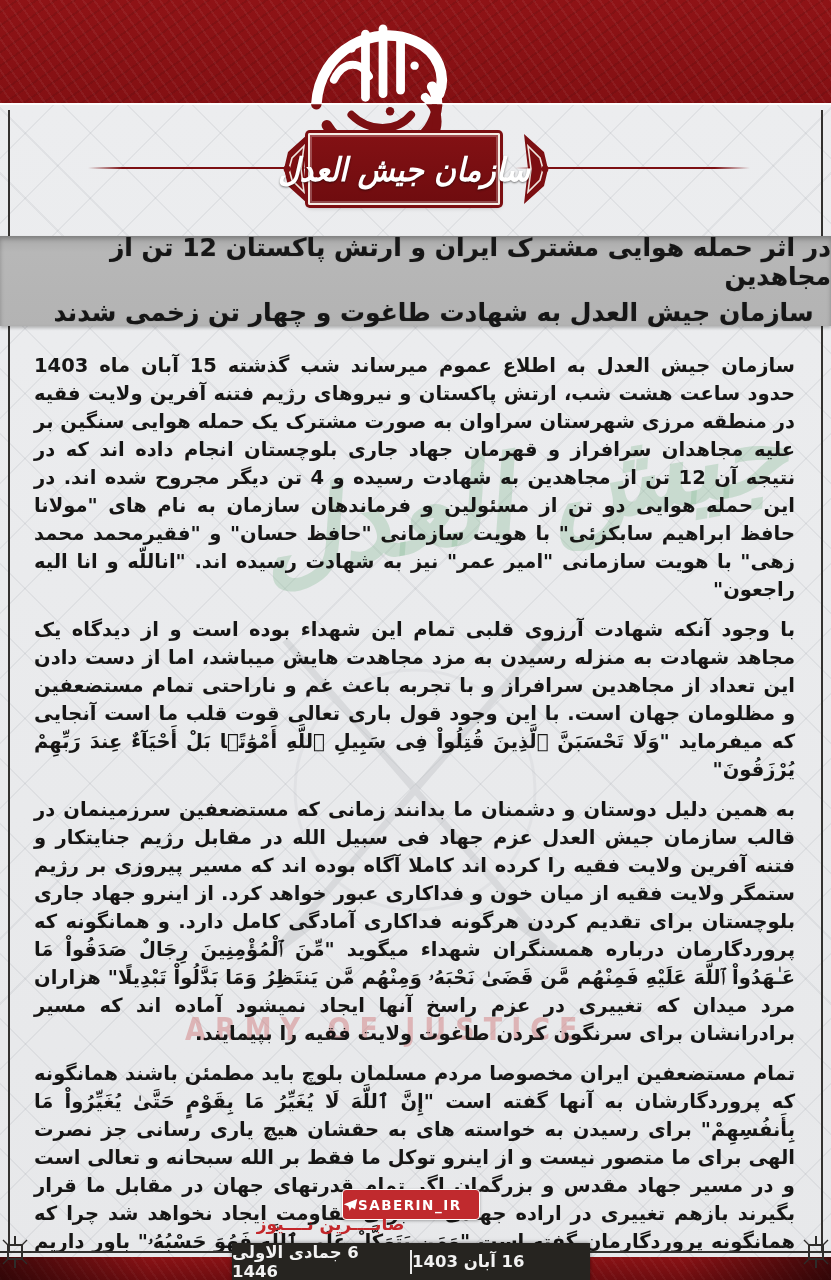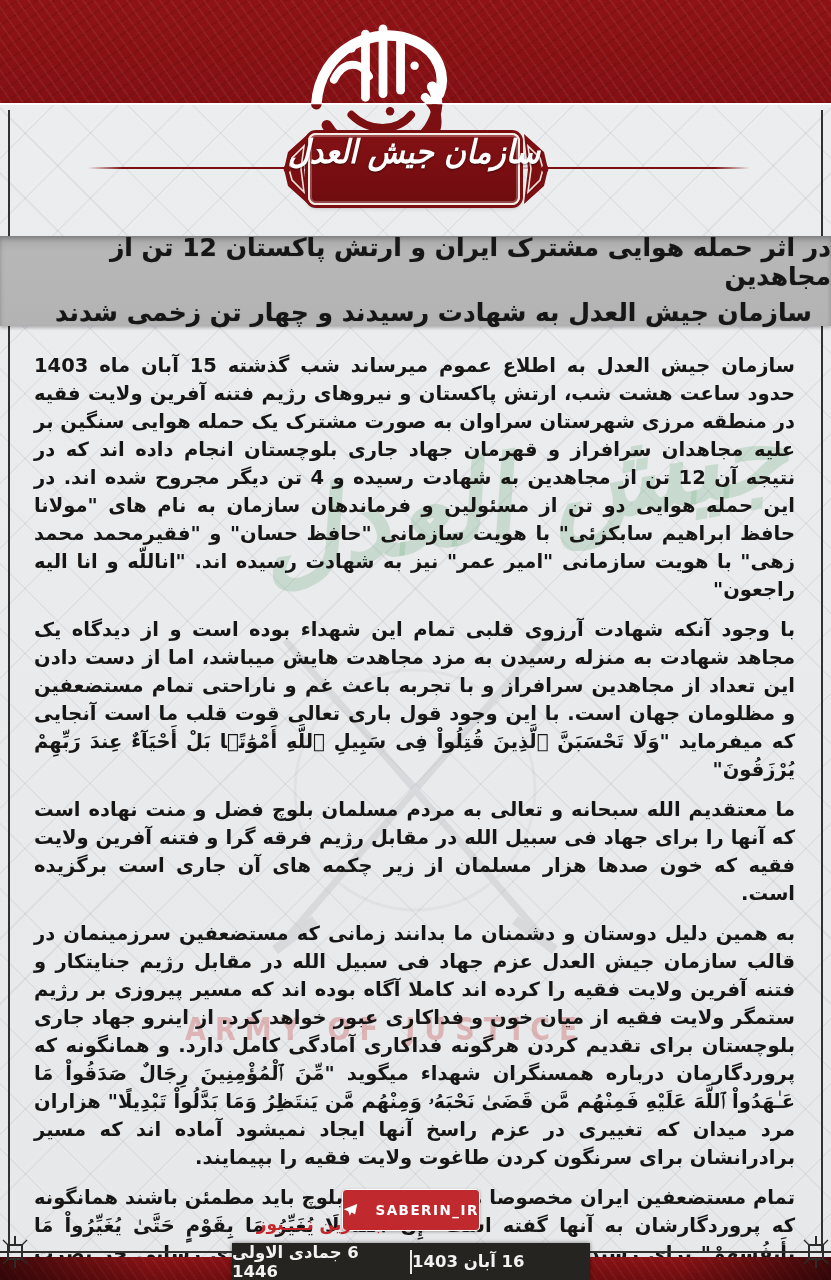--- a/index.html
+++ b/index.html
@@ -34,25 +34,25 @@
   .cartouche-line {
     position:absolute; top:167px; height:2px; z-index:4;
     background:linear-gradient(90deg, transparent, #7c0f12 15%, #7c0f12 85%, transparent);
   }
   .cl-left  { left:88px;  width:230px; }
   .cl-right { left:515px; width:235px; }
   .finial { position:absolute; top:128px; z-index:5; }
   .fin-left  { left:282px; }
   .fin-right { left:522px; }
   .cartouche-box {
-    position:absolute; left:308px; top:133px; width:212px; height:72px; z-index:6;
+    position:absolute; left:308px; top:133px; width:192px; height:72px; z-index:6;
     background:linear-gradient(#831114,#6f0c0f);
-    border:2px solid #f5ece4; border-radius:8px;
+    border:2px solid #f5ece4; border-radius:2px;
     box-shadow:0 0 0 3px #7c0f12, inset 0 0 0 2px rgba(255,255,255,.25), 0 2px 5px rgba(0,0,0,.35);
-    display:flex; justify-content:center;
+    display:flex; align-items:center; justify-content:center;
   }
   .cartouche-box .org-title {
     color:#ffffff; font-size:30px; font-weight:bold; font-style:italic;
     direction:rtl; white-space:nowrap; text-shadow:0 1px 2px rgba(0,0,0,.5);
     transform:scaleY(1.08);
   }
 
   
   .frame-v { position:absolute; top:110px; width:2px; height:1143px; background:#33312f; z-index:3; }
   .fv-left { left:8px; } .fv-right { left:821px; }
@@ -88,23 +88,23 @@
   }
   .wm-swords { position:absolute; left:255px; top:620px; z-index:1; opacity:.35; }
   .wm-red {
     position:absolute; left:185px; top:1013px; z-index:1;
     font-size:27px; font-weight:bold; letter-spacing:9px;
     color:rgba(195,60,60,.30); transform:scaleY(1.2);
   }
 
   
   .saberin-badge {
-    position:absolute; left:342px; top:1189px; width:138px; height:42px; z-index:6;
+    position:absolute; left:342px; top:1189px; width:138px; height:31px; z-index:6;
     background:#c02a2e; border-radius:4px; border:1.5px solid #ffffff;
-    display:flex; align-items:center; justify-content:space-between; gap:5px;
+    display:flex; align-items:center; justify-content:flex-start; 
     box-shadow:0 1px 3px rgba(0,0,0,.3);
   }
   .saberin-badge span { color:#fff; font-size:13.5px; font-weight:bold; letter-spacing:1.5px; }
   .news-name {
     position:absolute; left:0; top:1214px; width:661px; z-index:6;
     text-align:center; direction:rtl; color:#c3272b; font-size:17px; font-weight:bold;
   }
 
   
   .bottom-strip {
@@ -194,37 +194,36 @@
   <div class="corner-knot ck-right">
     <svg width="32" height="32" viewBox="0 0 32 32" fill="none" stroke="#2e2c2a" stroke-width="2">
       <rect x="9" y="9" width="14" height="14"></rect>
       <path d="M16 0 V9 M16 23 V32 M0 16 H9 M23 16 H32"></path>
       <path d="M9 9 L4 4 M23 9 L28 4 M9 23 L4 28 M23 23 L28 28" stroke-width="1.4"></path>
     </svg>
   </div>
 
   <div class="headline-band">
     <div>در اثر حمله هوایی مشترک ایران و ارتش پاکستان 12 تن از مجاهدین</div>
-    <div>سازمان جیش العدل به شهادت رسیدند و چهار تن زخمی شدند</div>
+    <div>سازمان جیش العدل به شهادت طاغوت و چهار تن زخمی شدند</div>
   </div>
 
   <div class="wm-green">جیش العدل</div>
   <div class="wm-swords">
     <svg width="320" height="340" viewBox="0 0 320 340" stroke="#b9bcbf" stroke-width="7" fill="none">
       <path d="M30,20 L290,320 M290,20 L30,320"></path>
       <path d="M60,300 L20,330 M260,300 L300,330" stroke-width="10"></path>
       <circle cx="160" cy="170" r="120" stroke-width="3" opacity=".5"></circle>
     </svg>
   </div>
   <div class="wm-red">ARMY OF JUSTICE</div>
 
   <div class="body-text">
     <p>سازمان جیش العدل به اطلاع عموم میرساند شب گذشته 15 آبان ماه 1403 حدود ساعت هشت شب، ارتش پاکستان و نیروهای رژیم فتنه آفرین ولایت فقیه در منطقه مرزی شهرستان سراوان به صورت مشترک یک حمله هوایی سنگین بر علیه مجاهدان سرافراز و قهرمان جهاد جاری بلوچستان انجام داده اند که در نتیجه آن 12 تن از مجاهدین به شهادت رسیده و 4 تن دیگر مجروح شده اند. در این حمله هوایی دو تن از مسئولین و فرماندهان سازمان به نام های "مولانا حافظ ابراهیم سابکزئی" با هویت سازمانی "حافظ حسان" و "فقیرمحمد محمد زهی" با هویت سازمانی "امیر عمر" نیز به شهادت رسیده اند. "اناللّه و انا الیه راجعون"</p>
     <p>با وجود آنکه شهادت آرزوی قلبی تمام این شهداء بوده است و از دیدگاه یک مجاهد شهادت به منزله رسیدن به مزد مجاهدت هایش میباشد، اما از دست دادن این تعداد از مجاهدین سرافراز و با تجربه باعث غم و ناراحتی تمام مستضعفین و مظلومان جهان است. با این وجود قول باری تعالی قوت قلب ما است آنجایی که میفرماید "وَلَا تَحْسَبَنَّ ٱلَّذِينَ قُتِلُواْ فِى سَبِيلِ ٱللَّهِ أَمْوَٰتًۢا بَلْ أَحْيَآءٌ عِندَ رَبِّهِمْ يُرْزَقُونَ"</p>
-    <p>ما معتقدیم الله سبحانه و تعالی به مردم مسلمان بلوچ فضل و منت نهاده است که آنها را برای جهاد فی سبیل الله در مقابل رژیم فرقه گرا و فتنه آفرین ولایت فقیه که خون صدها هزار مسلمان از زیر چکمه های آن جاری است برگزیده است.</p>
     <p>به همین دلیل دوستان و دشمنان ما بدانند زمانی که مستضعفین سرزمینمان در قالب سازمان جیش العدل عزم جهاد فی سبیل الله در مقابل رژیم جنایتکار و فتنه آفرین ولایت فقیه را کرده اند کاملا آگاه بوده اند که مسیر پیروزی بر رژیم ستمگر ولایت فقیه از میان خون و فداکاری عبور خواهد کرد. از اینرو جهاد جاری بلوچستان برای تقدیم کردن هرگونه فداکاری آمادگی کامل دارد. و همانگونه که پروردگارمان درباره همسنگران شهداء میگوید "مِّنَ ٱلْمُؤْمِنِينَ رِجَالٌ صَدَقُواْ مَا عَـٰهَدُواْ ٱللَّهَ عَلَيْهِ فَمِنْهُم مَّن قَضَىٰ نَحْبَهُۥ وَمِنْهُم مَّن يَنتَظِرُ وَمَا بَدَّلُواْ تَبْدِيلًا" هزاران مرد میدان که تغییری در عزم راسخ آنها ایجاد نمیشود آماده اند که مسیر برادرانشان برای سرنگون کردن طاغوت ولایت فقیه را بپیمایند.</p>
     <p>تمام مستضعفین ایران مخصوصا مردم مسلمان بلوچ باید مطمئن باشند همانگونه که پروردگارشان به آنها گفته است "إِنَّ ٱللَّهَ لَا يُغَيِّرُ مَا بِقَوْمٍ حَتَّىٰ يُغَيِّرُواْ مَا بِأَنفُسِهِمْ" برای رسیدن به خواسته های به حقشان هیچ یاری رسانی جز نصرت الهی برای ما متصور نیست و از اینرو توکل ما فقط بر الله سبحانه و تعالی است و در مسیر جهاد مقدس و بزرگمان اگر تمام قدرتهای جهان در مقابل ما قرار بگیرند بازهم تغییری در اراده جهادی ما برای مقاومت ایجاد نخواهد شد چرا که همانگونه پروردگارمان گفته است "وَمَن يَتَوَكَّلْ عَلَى ٱللَّهِ فَهُوَ حَسْبُهُۥ" باور داریم که برای رسیدن به حقمان توکل بر ذات باری تعالی برای مان کافی است و همان خدایی که برای قوت قلب مظلومانی همچون مسلمین سرزمینمان فرموده است "أُذِنَ لِلَّذِينَ يُقَـٰتَلُونَ بِأَنَّهُمْ ظُلِمُواْ وَإِنَّ ٱللَّهَ عَلَىٰ نَصْرِهِمْ لَقَدِيرٌ" ما به عنوان مدافعین مظلومین سرزمینمان به نصرت پرودرگارمان یقین داریم. به همین سبب شعار ما در جهاد مبارکمان "حَسْبُنَا اللهُ وَنِعْمَ الْوَكِيلُ نِعْمَ الْمَوْلَىٰ وَنِعْمَ النَّصِيرُ" است. و مطمئن هستیم که هیچ قدرتی در جهان توانایی ممانعت و شکست ما را ندارد.</p>
   </div>
 
   <div class="saberin-badge">
     <span style="display:flex;">
       <svg width="15" height="14" viewBox="0 0 20 18" fill="#ffffff">
         <path d="M19,1 L1,8 L7,10.5 L9,16.5 L11.5,12 L16,15 Z"></path>
       </svg>
     </span>

